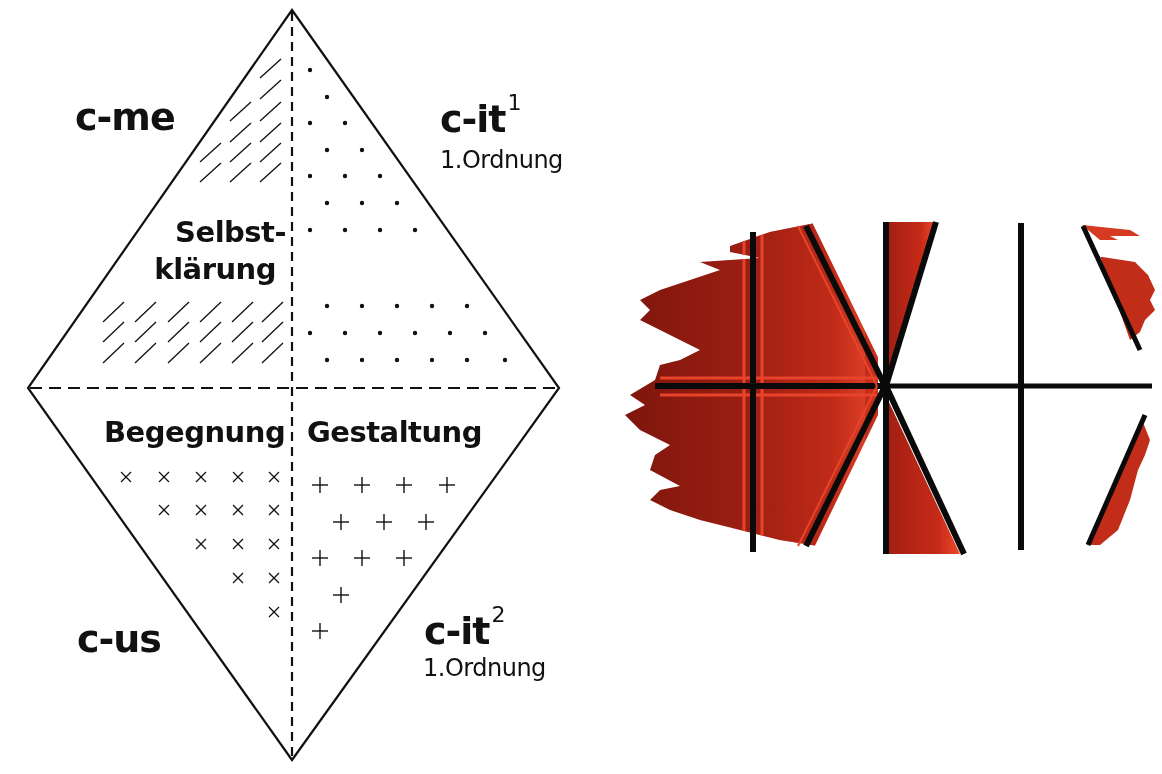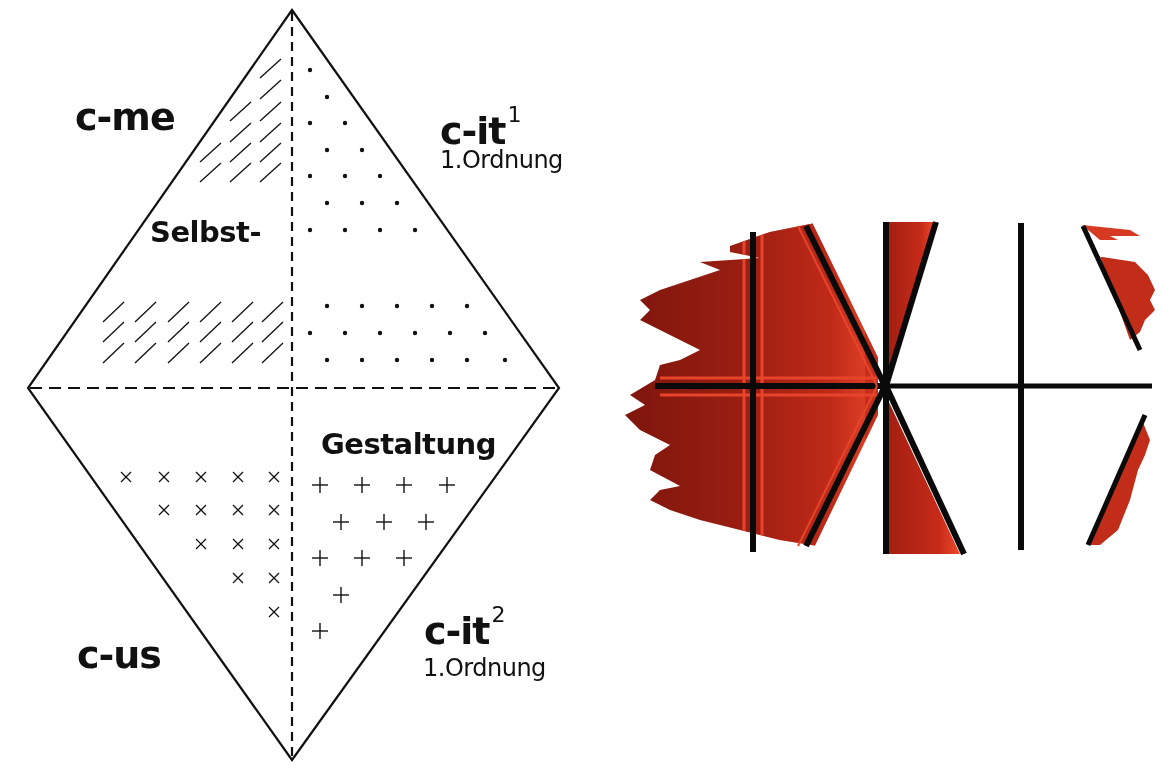--- a/index.html
+++ b/index.html
@@ -4,21 +4,21 @@
   <style>
     html, body { margin: 0; padding: 0; background: #ffffff; }
     body { width: 1162px; height: 774px; position: relative; overflow: hidden;
            font-family: "DejaVu Sans", sans-serif; color: #111; }
     #stage { position: absolute; left: 0; top: 0; width: 1162px; height: 774px; border-radius: 10px; }
     .lbl { position: absolute; color: #111; white-space: nowrap; line-height: 1; }
     .big { font-size: 38px; font-weight: bold; letter-spacing: -1px; }
     .mid { font-size: 29px; font-weight: bold; letter-spacing: -0.5px; }
     .small { font-size: 24px; letter-spacing: -0.5px; }
     .sup { font-size: 22px; font-weight: normal; position: relative; top: -22px; margin-left: 2px; }
-    .right { text-align: left; }
+    .right { text-align: right; }
   </style>
 </head>
 <body>
 
 <div id="stage">
   <svg width="1162" height="774" viewBox="0 0 1162 774" xmlns="http://www.w3.org/2000/svg">
     <defs>
       <linearGradient id="redg" x1="0" y1="0" x2="1" y2="0">
         <stop offset="0" stop-color="#7d150c"></stop>
         <stop offset="0.5" stop-color="#9c1f12"></stop>
@@ -260,28 +260,30 @@
       <path d="M1096,256 L1135,262 L1148,275 L1155,290 L1150,300 L1155,310 L1145,320 L1140,332 L1130,340 L1100,256 Z" fill="#c22d1a"></path>
       <line x1="1083" y1="226" x2="1140" y2="350" stroke="#0a0a0a" stroke-width="5"></line>
       <path d="M1142,420 L1150,440 L1145,455 L1138,470 L1130,500 L1118,530 L1100,545 L1090,545 Z" fill="#c22d1a"></path>
       <line x1="1145" y1="415" x2="1088" y2="545" stroke="#0a0a0a" stroke-width="5"></line>
     </g>
   </svg>
 
   
   <div class="lbl big" style="left:75px; top:98px;">c-me</div>
 
-  <div class="lbl big" style="left:440px; top:112px;">
+  <div class="lbl big" style="left:440px; top:100px;">
     <span>c-it</span><span class="sup">1</span>
   </div>
   <div class="lbl small" style="left:440px; top:148px;">1.Ordnung</div>
 
   <div class="lbl mid right" style="left:150px; top:218px; width:136px;">Selbst-</div>
-
-  <div class="lbl mid" style="left:321px; top:418px;margin-top:12px;">Gestaltung</div>
-
-  <div class="lbl big" style="left:77px; top:636px;">c-us</div>
+  <div class="lbl mid right" style="left:150px; top:255px; width:126px;">klärung</div>
+
+  <div class="lbl mid" style="left:104px; top:418px;">Begegnung</div>
+  <div class="lbl mid" style="left:307px; top:418px;">Gestaltung</div>
+
+  <div class="lbl big" style="left:77px; top:620px;">c-us</div>
 
   <div class="lbl big" style="left:424px; top:612px;">
     <span>c-it</span><span class="sup">2</span>
   </div>
   <div class="lbl small" style="left:423px; top:656px;">1.Ordnung</div>
 </div>
 
 </body></html>

